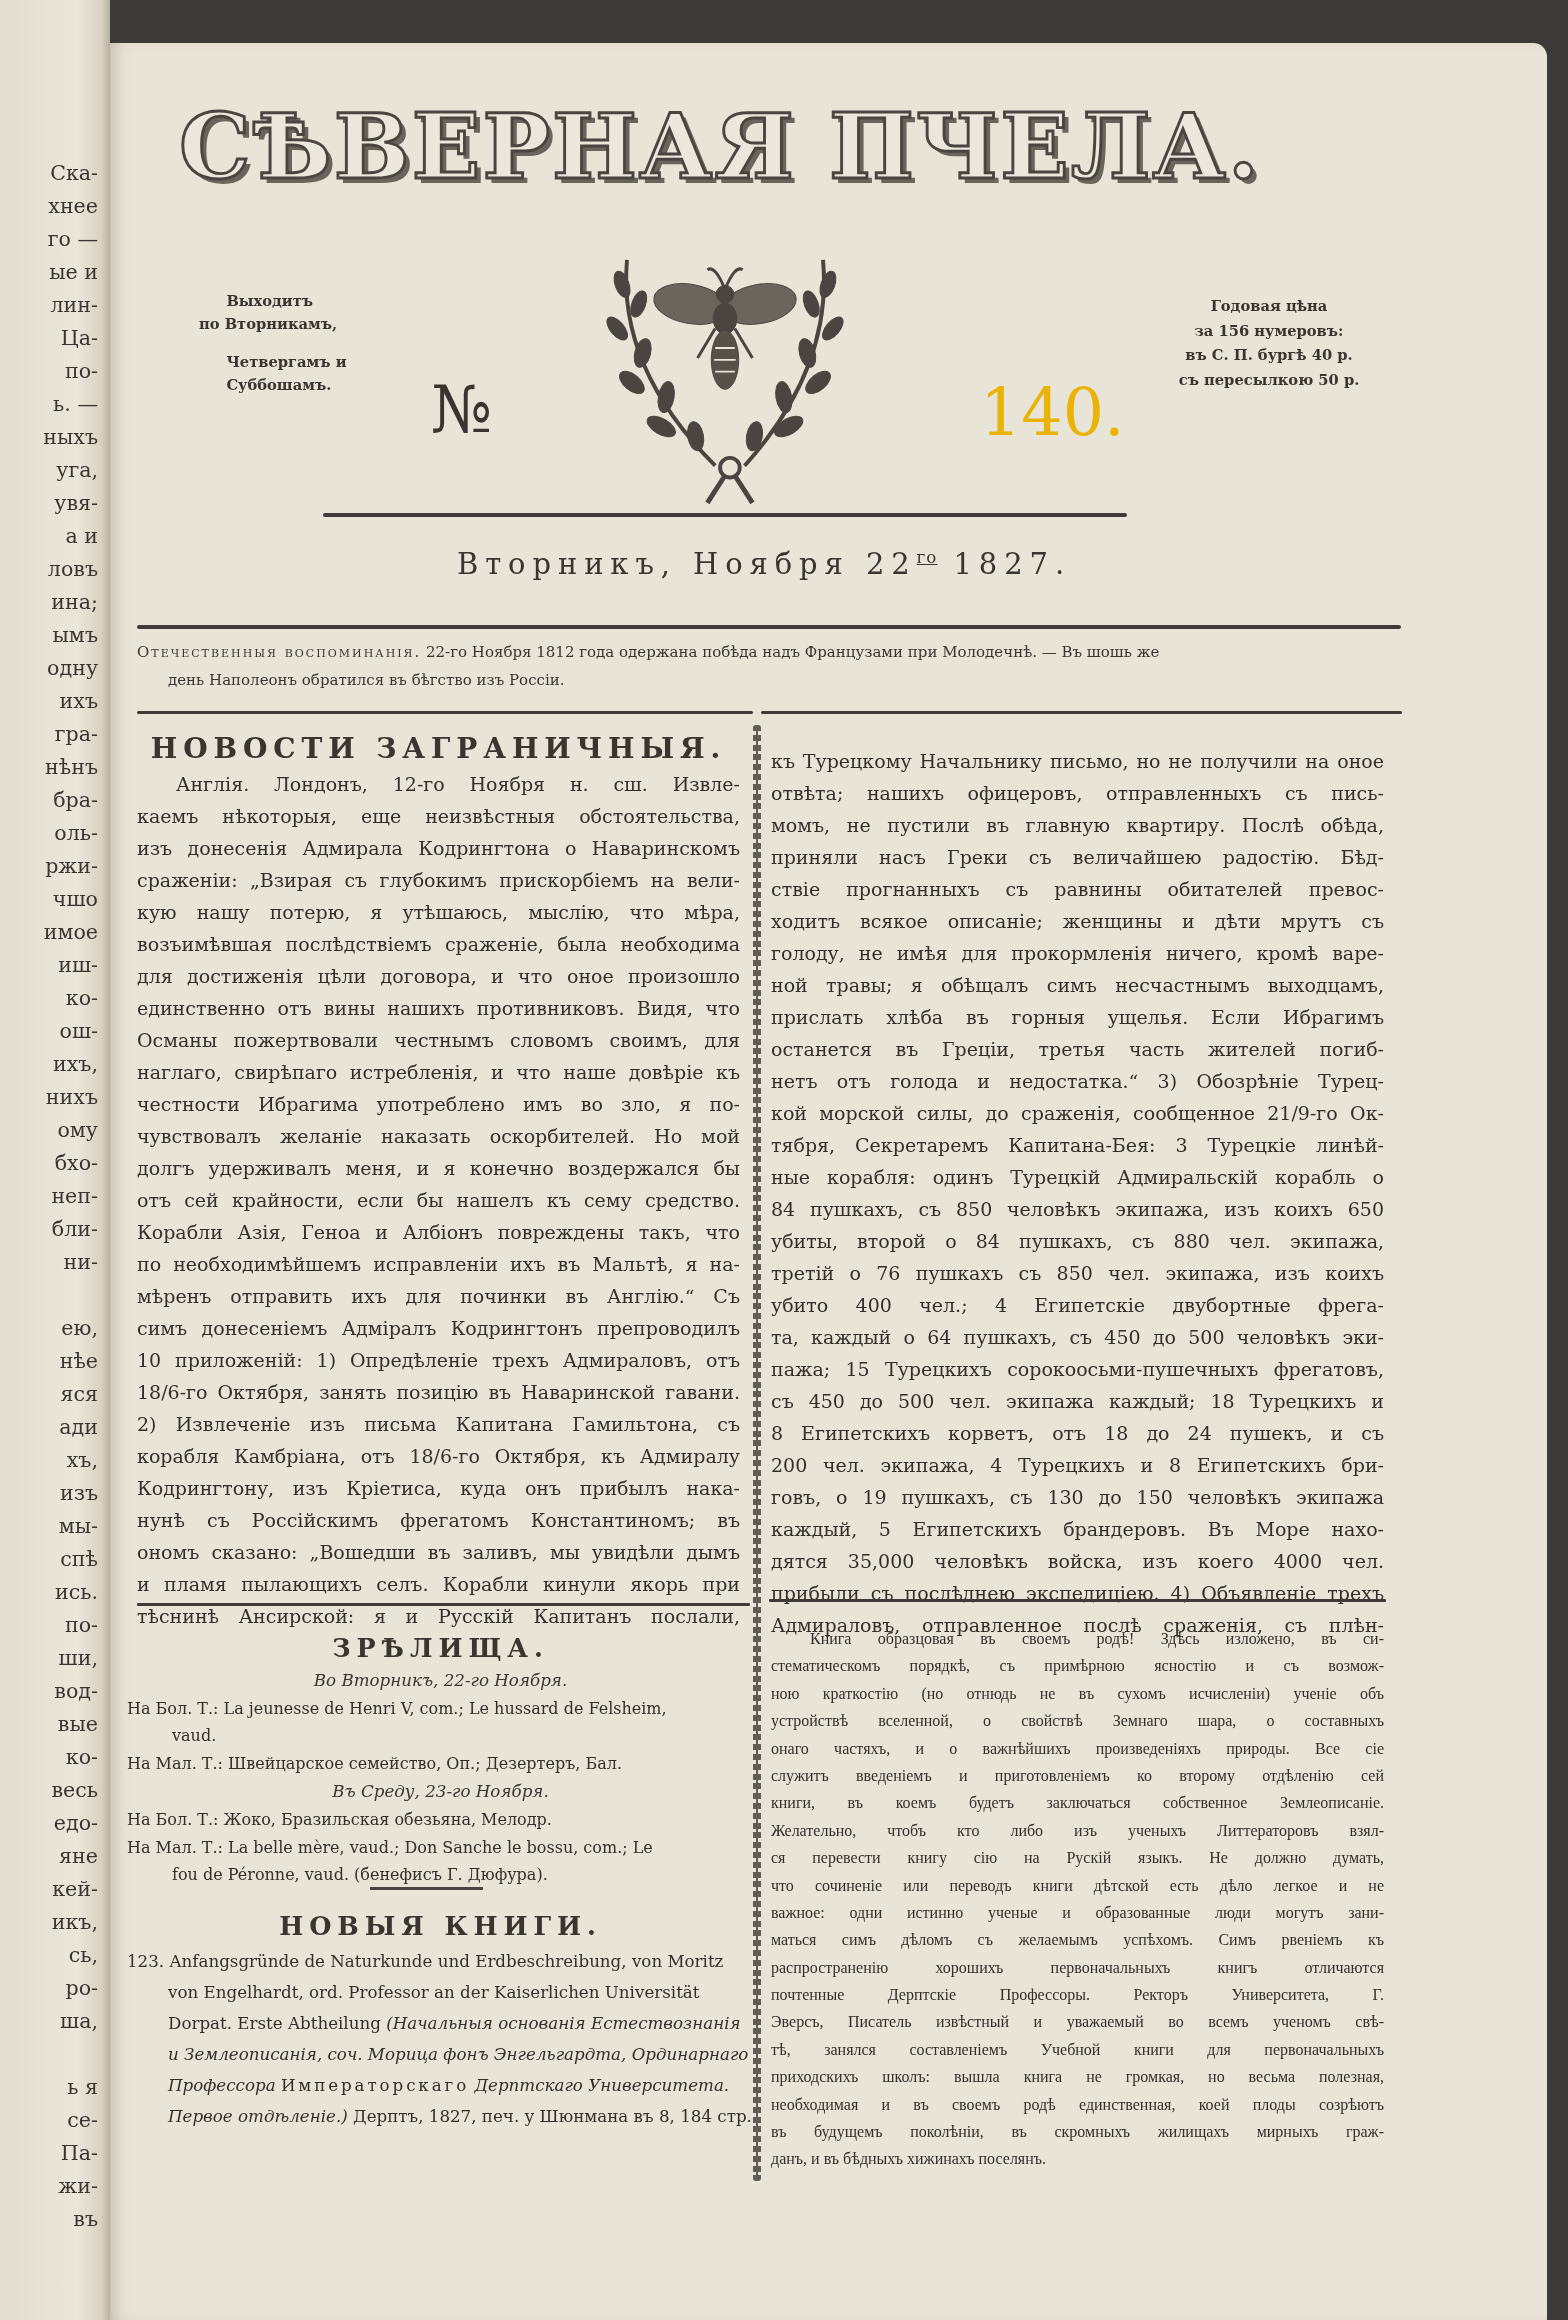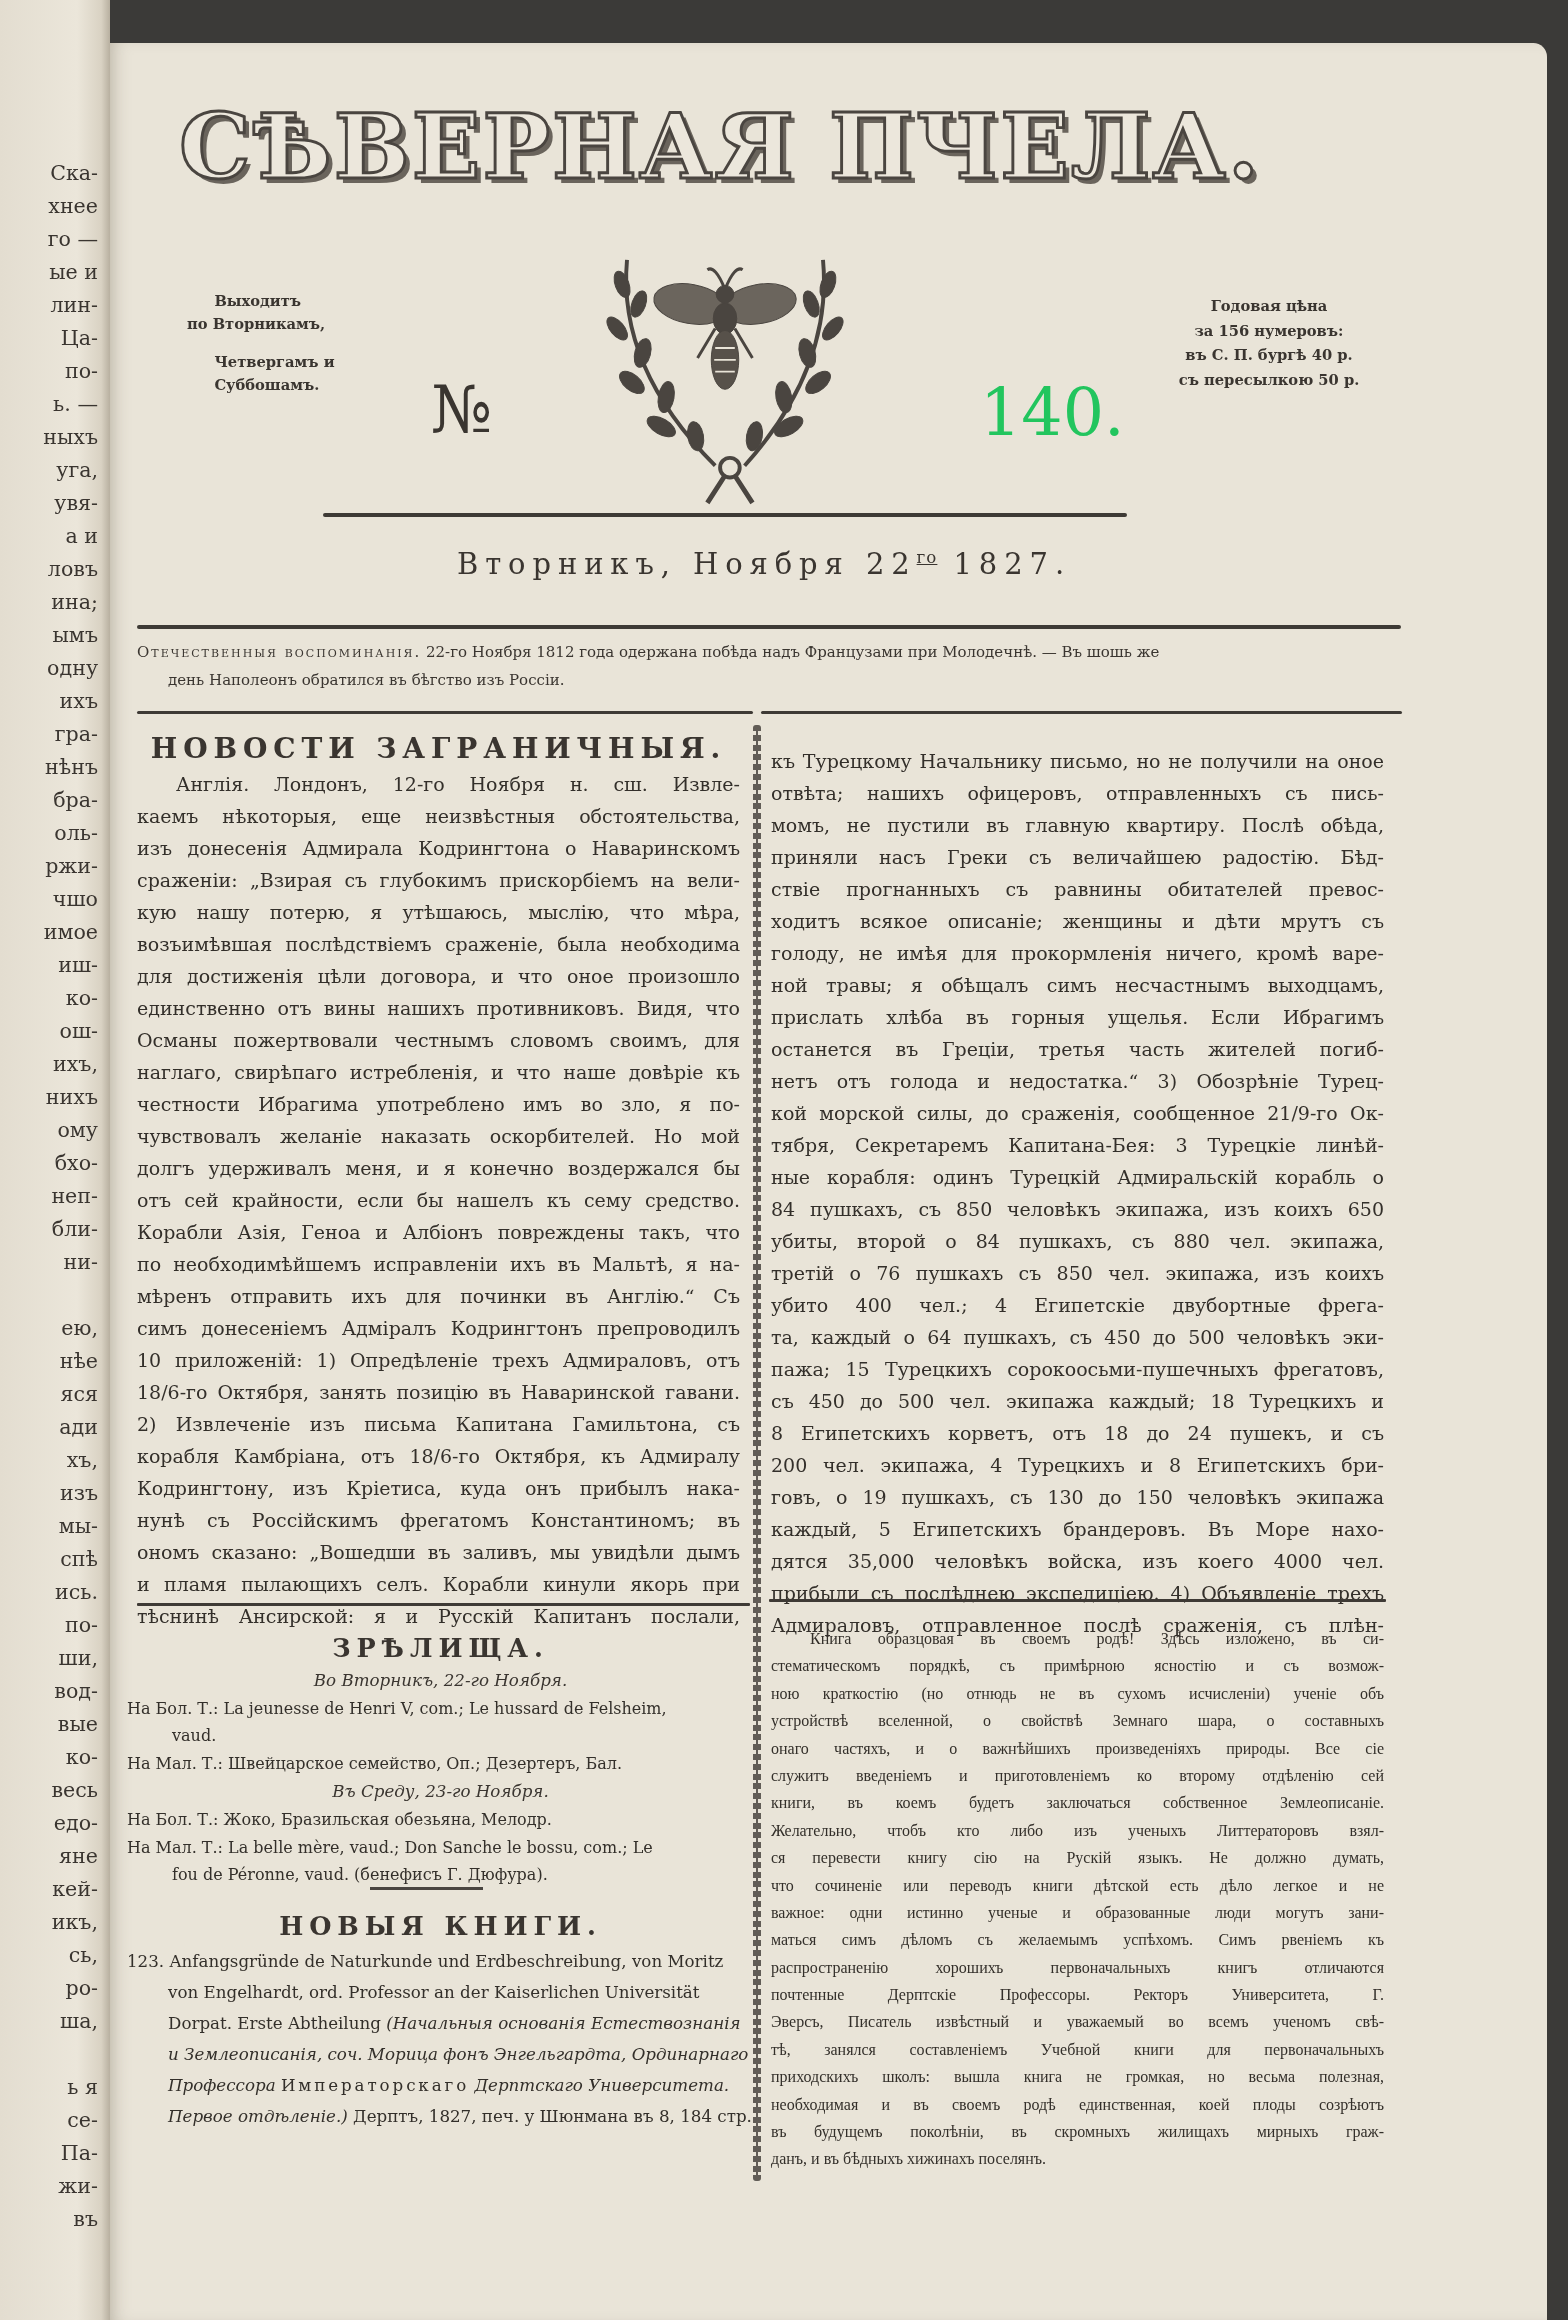--- a/index.html
+++ b/index.html
@@ -26,37 +26,37 @@
     box-shadow: inset 11.8px 0 17.6px -9.8px rgba(90,80,60,0.35);
   }
   .masthead {
     position:absolute; left:176px; top:93px; width:1088px; text-align:center;
     font-family:"DejaVu Serif", serif; font-weight:bold; font-size:90px;
     letter-spacing:2px; color:#ece7dc;
     -webkit-text-stroke:2.9px #4a4540;
     text-shadow:4.9px 4.9px 0 #6a645c;
   }
   .pub-days {
-    position:absolute; left:187px; top:290px; width:167px;
+    position:absolute; left:199px; top:290px; width:167px;
     font-size:14.7px; line-height:22.5px; font-weight:bold; color:#3a3530;
   }
   .pub-days div { text-align:left; }
   .pub-days .l0 { padding-left:27.4px; }
   .pub-days .l2 { padding-left:27.4px;margin-top:16px; }
   .pub-days .l3 { padding-left:27.4px; }
   .price {
     position:absolute; left:1171px; top:294px; width:196px; text-align:center;
     font-size:14.7px; line-height:24.5px; font-weight:bold; color:#3a3530;
   }
   .num-sign {
     position:absolute; left:431px; top:372px; font-size:65px; color:#3a3530;
     font-family:"DejaVu Serif", serif;
   }
   .issue-num {
-    position:absolute; left:980px; top:375px; font-size:65px; color:#22c55e;
+    position:absolute; left:980px; top:375px; font-size:65px; color:#eab308;
     font-family:"DejaVu Serif", serif;
   }
   .emblem { position:absolute; left:578px; top:250px; width:294px; height:255px; }
   .rule-thick {
     position:absolute; height:3.9px; background:#3e3a35;
     border-radius:2px;
   }
   .dateline {
     position:absolute; left:127px; top:547px; width:1274px; text-align:center;
     font-size:29px; letter-spacing:6.9px; color:#3a3530;

